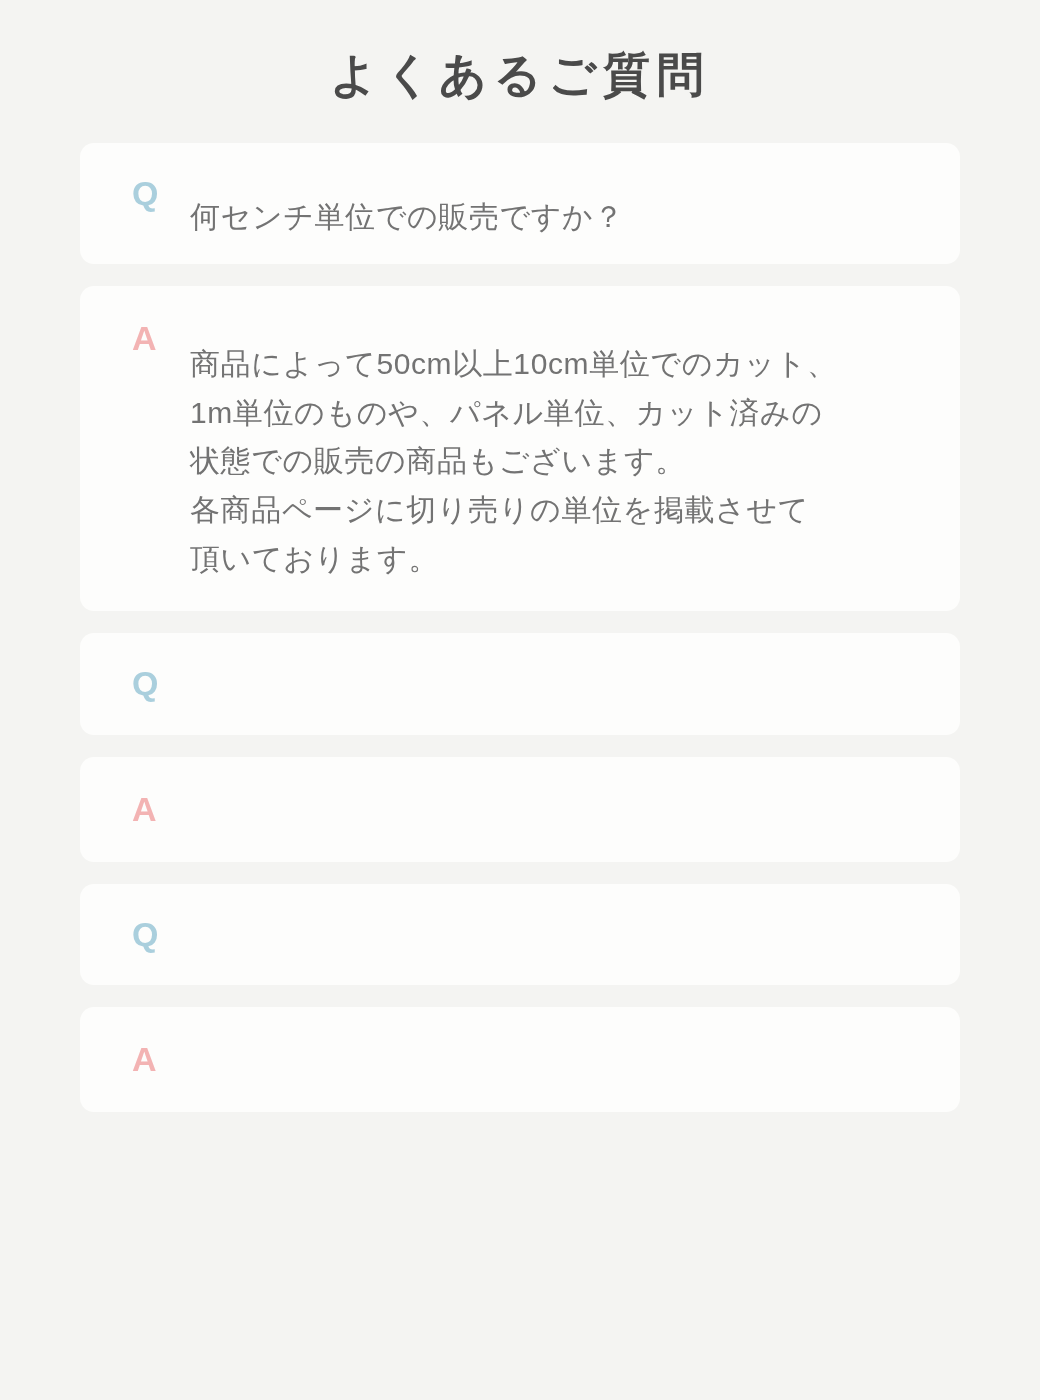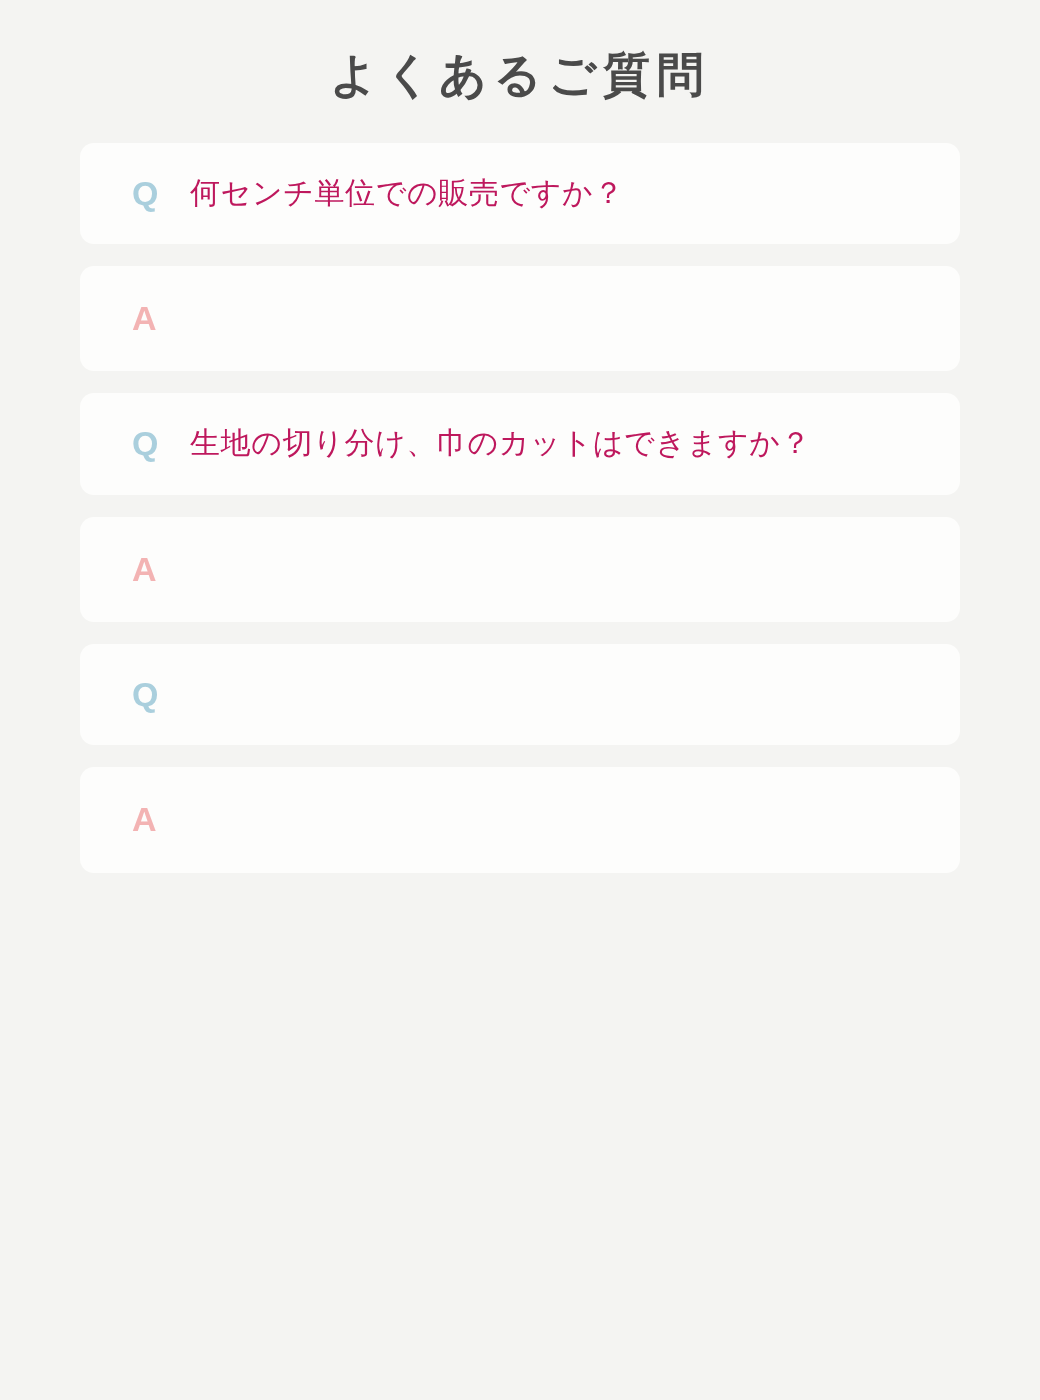--- a/index.html
+++ b/index.html
@@ -59,24 +59,25 @@
   .marker.q {
     color: #aacfdd;
   }
   .marker.a {
     color: #f3b3b3;
   }
   .faq-text {
     flex: 1 1 auto;
     font-size: 30px;
     line-height: 1.62;
-    color: #be185d;
+    color: #737373;
     letter-spacing: 0.02em;
     white-space: pre-line;
     padding-top: 2px;
+    margin-top: 24px;
   }
   .faq-card.question .faq-text {
     font-size: 30px;
     line-height: 1.45;
   }
 </style>
 </head>
 <body>
 
 <div class="page">
@@ -85,25 +86,29 @@
 
   <div class="faq-list">
 
     <div class="faq-card question">
       <div class="marker q">Q</div>
       <div class="faq-text">何センチ単位での販売ですか？</div>
     </div>
 
     <div class="faq-card answer">
       <div class="marker a">A</div>
+      <div class="faq-text">商品によって50cm以上10cm単位でのカット、
+1m単位のものや、パネル単位、カット済みの
+状態での販売の商品もございます。
+各商品ページに切り売りの単位を掲載させて
+頂いております。</div>
     </div>
 
     <div class="faq-card question">
       <div class="marker q">Q</div>
-      <div class="faq-text">生地の切り分け、巾のカットはできますか？</div>
     </div>
 
     <div class="faq-card answer">
       <div class="marker a">A</div>
     </div>
 
     <div class="faq-card question">
       <div class="marker q">Q</div>
     </div>
 

